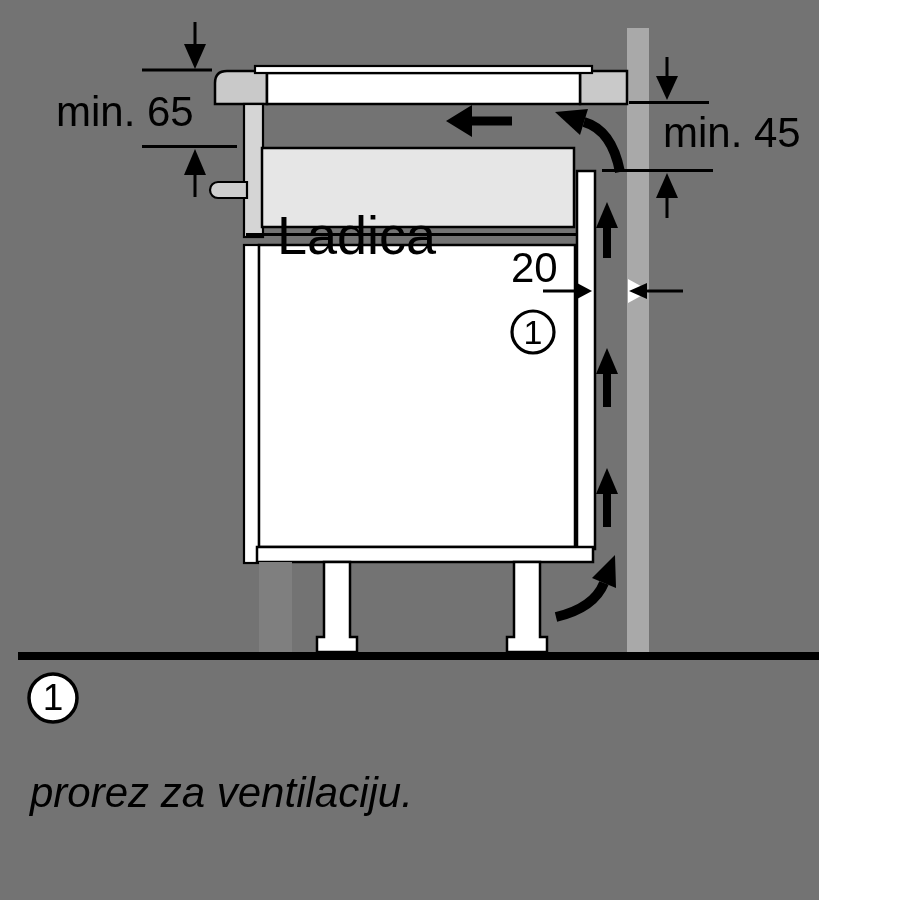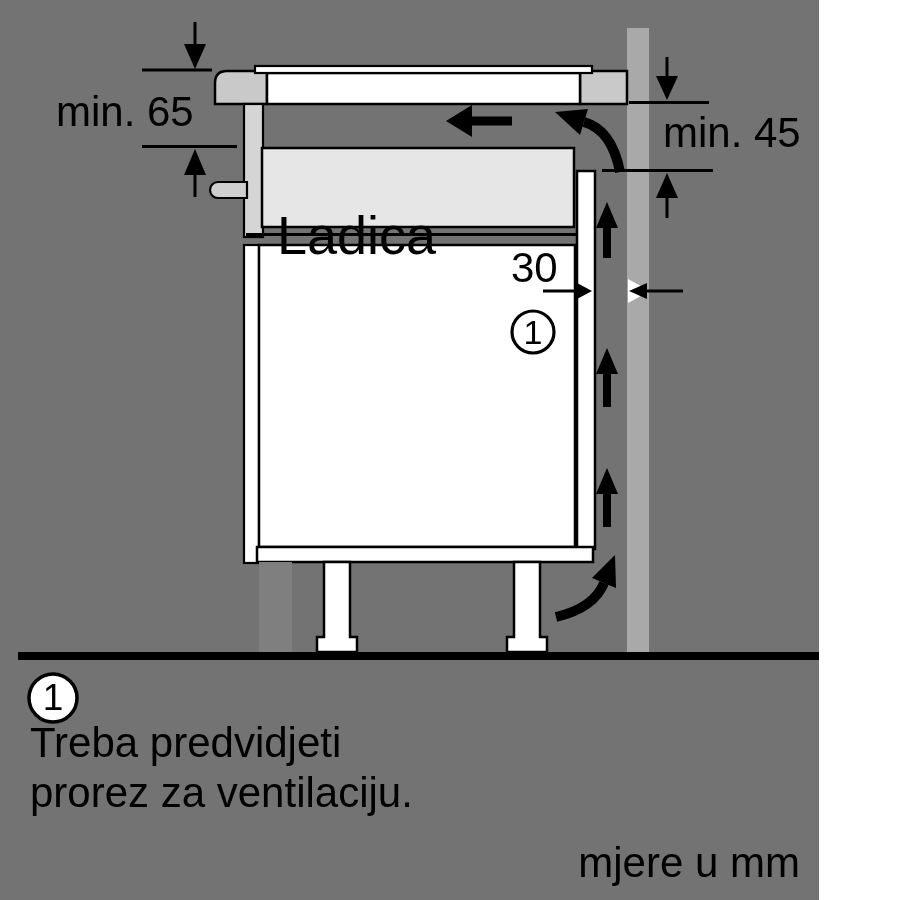--- a/index.html
+++ b/index.html
@@ -12,21 +12,21 @@
   .lbl-dim{font-size:42px;}
   .lbl-drawer{font-size:54px;}
   .circ-num{
     position:absolute;display:flex;align-items:center;justify-content:center;
     text-align:center;
   }
   .circ-num.diagram{left:512px;top:312px;width:42px;height:40px;font-size:34px;}
   .circ-num.note{left:33px;top:677px;width:40px;height:42px;font-size:37px;}
   .note-line{position:absolute;left:30px;font-size:42px;line-height:1;}
   #note-line1{top:722px;}
-  #note-line2{top:772px;}
+  #note-line2{top:772px;font-style:italic;}
   #units{position:absolute;right:19px;top:842px;font-size:42px;line-height:1;}
   #label-min65{left:56px;top:91px;}
   #label-min45{left:663px;top:112px;text-align:center;}
   #label-gap20{left:511px;top:247px;}
   #label-drawer{left:277px;top:168px;margin-top:40px;}
 </style>
 </head>
 <body>
 
 <div id="stage">
@@ -101,23 +101,21 @@
 
     <path d="M 556 617 Q 594 608 604 583" fill="none" stroke="#000" stroke-width="10"></path>
     <polygon points="615,555 616,588 592,578" fill="#000"></polygon>
 
     <circle cx="533" cy="332" r="21" fill="#fff" stroke="#000" stroke-width="3.2"></circle>
     <circle cx="53" cy="698" r="24" fill="#fff" stroke="#000" stroke-width="3.5"></circle>
   </svg>
 
   <div class="lbl lbl-dim" id="label-min65">min. 65</div>
   <div class="lbl lbl-dim" id="label-min45">min. 45</div>
-  <div class="lbl lbl-dim" id="label-gap20">30</div>
+  <div class="lbl lbl-dim" id="label-gap20">20</div>
   <div class="lbl lbl-drawer" id="label-drawer">Ladica</div>
 
   <div class="circ-num diagram">1</div>
   <div class="circ-num note">1</div>
 
-  <div class="note-line" id="note-line1">Treba predvidjeti</div>
   <div class="note-line" id="note-line2">prorez za ventilaciju.</div>
 
-  <div id="units">mjere u mm</div>
 </div>
 
 </body></html>

